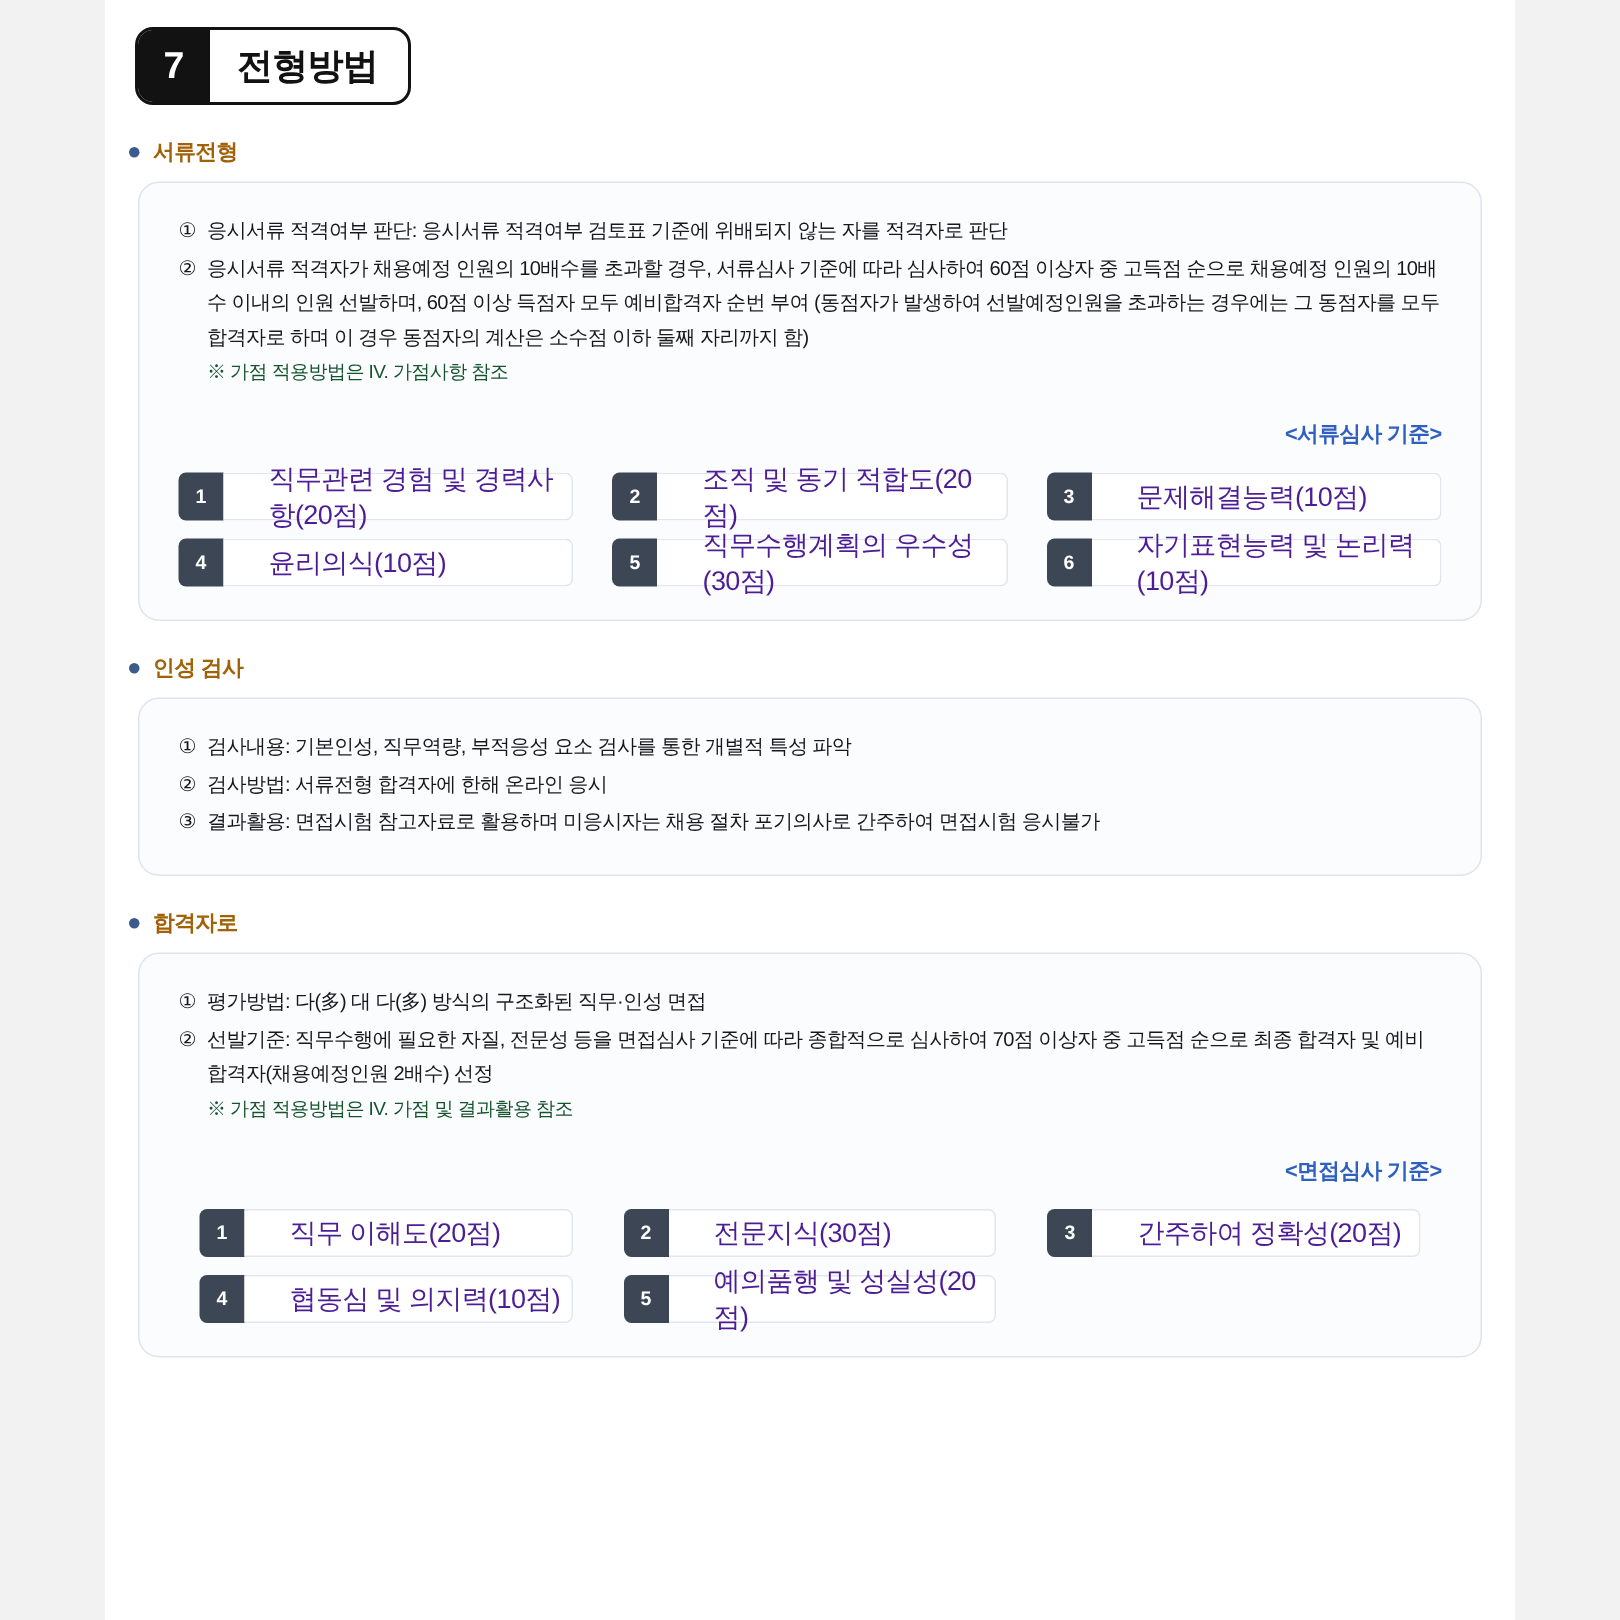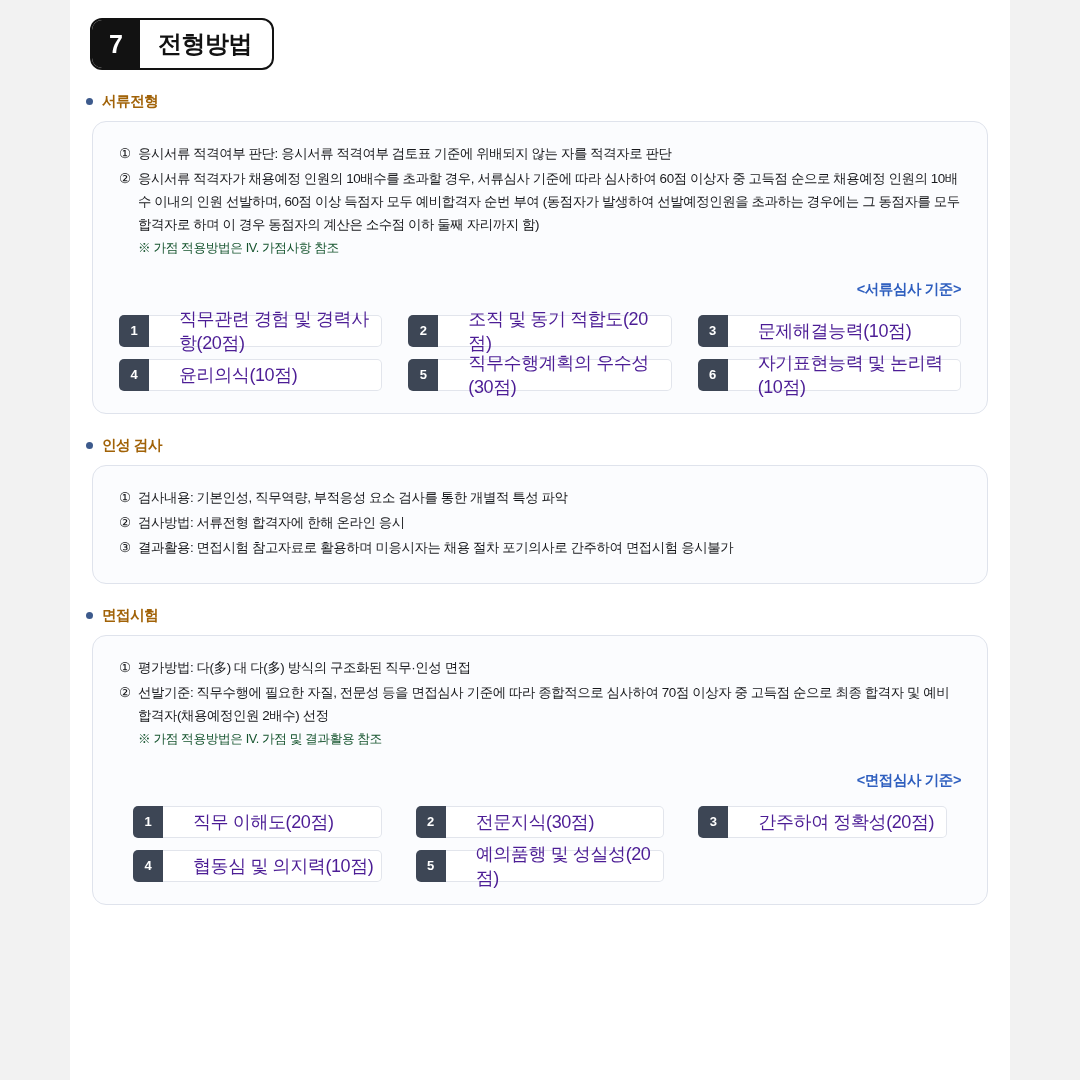--- a/index.html
+++ b/index.html
@@ -238,21 +238,21 @@
     </div>
     <div class="clause">
       <span class="marker">③</span>
       <span class="ctext">결과활용: 면접시험 참고자료로 활용하며 미응시자는 채용 절차 포기의사로 간주하여 면접시험 응시불가</span>
     </div>
   </div>
 
   
   <div class="bullet-head">
     <span class="bullet-dot"></span>
-    <span>면접시험</span>
+    <span>합격자로</span>
   </div>
   <div class="card interview">
     <div class="clause">
       <span class="marker">①</span>
       <span class="ctext">평가방법: 다(多) 대 다(多) 방식의 구조화된 직무·인성 면접</span>
     </div>
     <div class="clause">
       <span class="marker">②</span>
       <span class="ctext">선발기준: 직무수행에 필요한 자질, 전문성 등을 면접심사 기준에 따라 종합적으로 심사하여 70점 이상자 중 고득점 순으로 최종 합격자 및 예비합격자(채용예정인원 2배수) 선정</span>
     </div>

